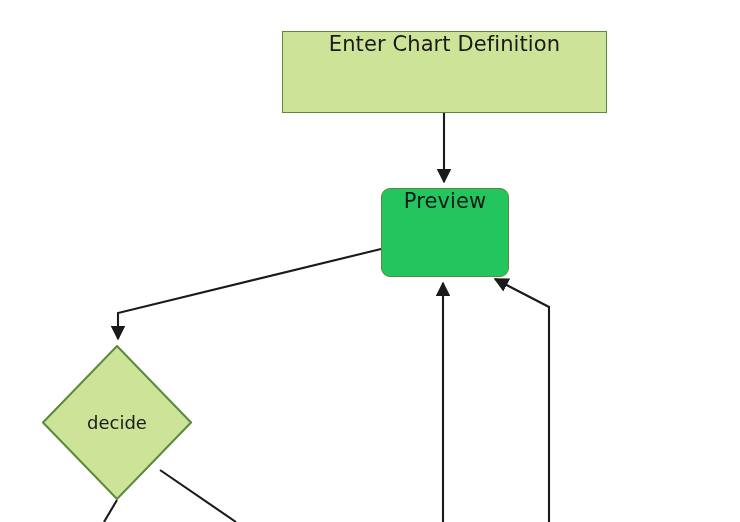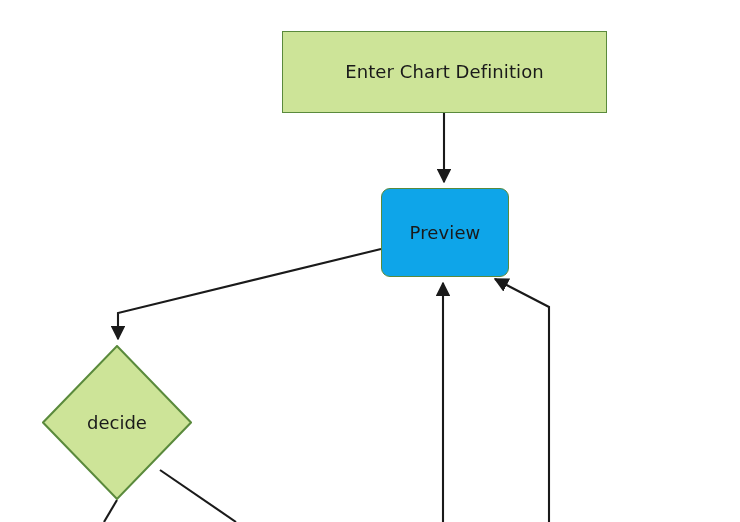--- a/index.html
+++ b/index.html
@@ -22,34 +22,34 @@
     position: absolute;
     left: 0;
     top: 0;
     width: 740px;
     height: 522px;
   }
   .node {
     position: absolute;
     box-sizing: border-box;
     display: flex;
-    align-items: center;
+    align-items: flex-start;
     justify-content: center;
     color: #1a1a1a;
-    font-size: 18px;
+    font-size: 21px;
     line-height: 1.2;
     letter-spacing: 0.1px;
     white-space: nowrap;
   }
   .node-rect {
     background: #cde498;
     border: 1.6px solid #5a8a3c;
   }
   .node-round {
-    background: #0ea5e9;
+    background: #22c55e;
     border: 1.6px solid #5a8a3c;
     border-radius: 9px;
   }
   .node-diamond-wrap {
     position: absolute;
     pointer-events: none;
   }
   .node-diamond-wrap svg {
     position: absolute;
     left: 0;

